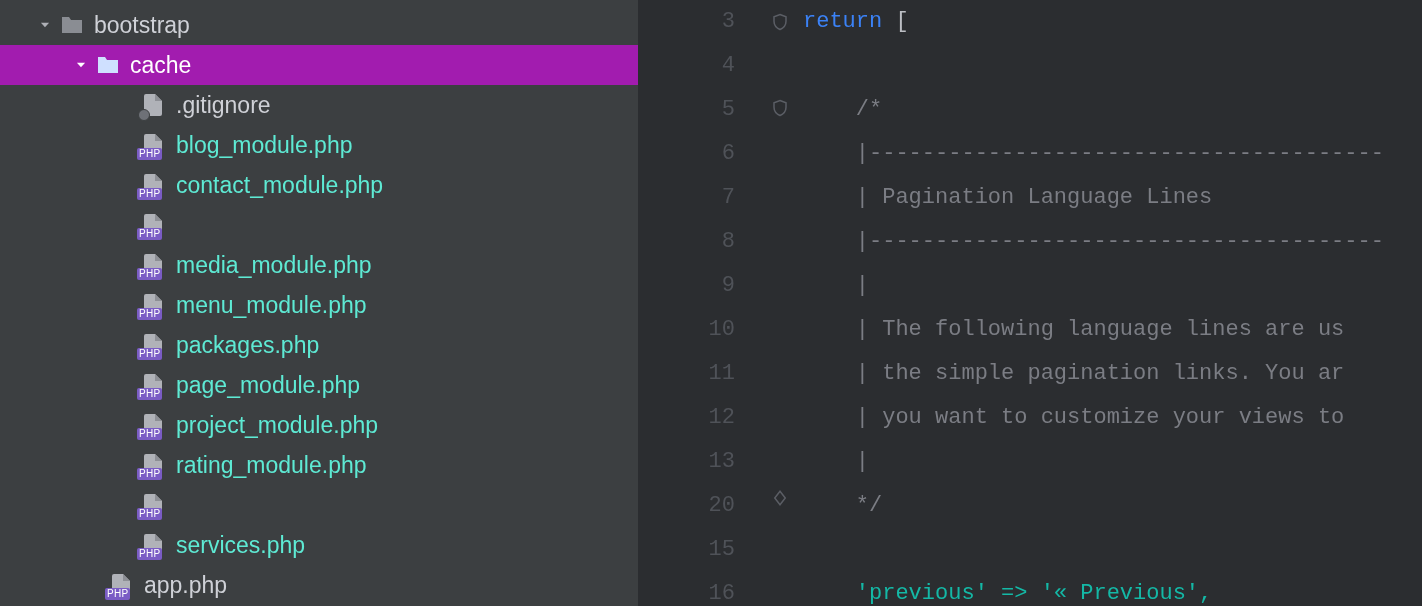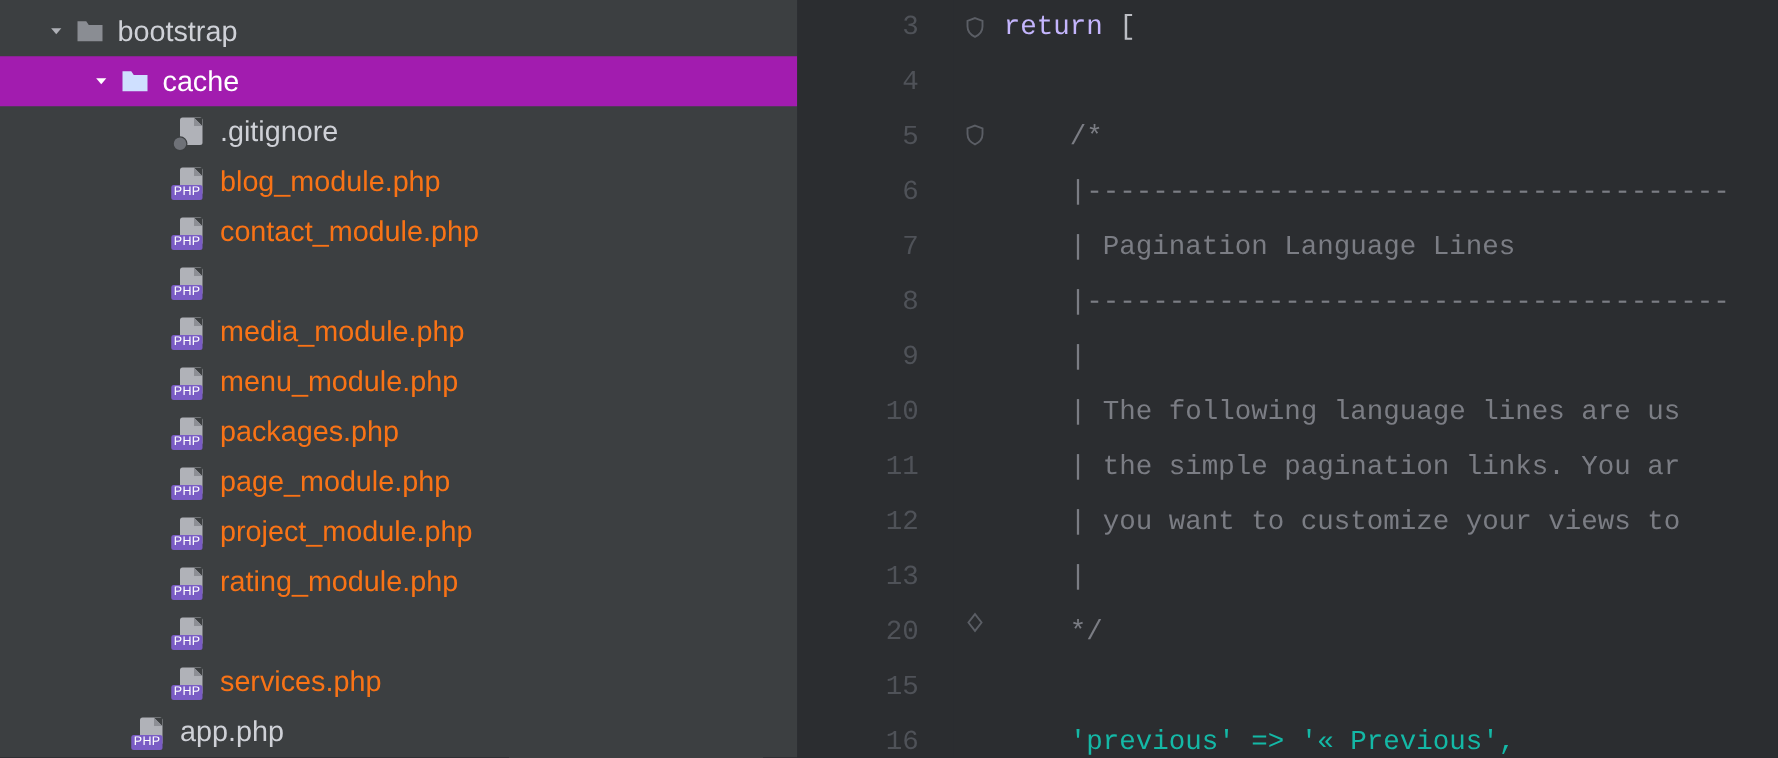--- a/index.html
+++ b/index.html
@@ -79,21 +79,21 @@
       border-radius:2px;
       line-height:12px;
       background:#7a5cc5; color:#fff;
     }
     .file-icon .overlay-circle {
       position:absolute; bottom:-3px; left:-2px;
       width:12px; height:12px; border-radius:50%;
       background:#6e7177; border:1px solid #3c3f41;
     }
     .row-label { white-space: nowrap; }
-    .fc-added { color: #f97316; } 
+    .fc-added { color: #5eead4; } 
     .fc-normal { color: #cfd1d7; }
     .tree-row.selected .row-label { color:#ffffff; }
 
     
     .editor {
       flex: 1;
       height: 100%;
       display: flex;
       background: #2b2d30;
       font-family: Menlo, Consolas, "Liberation Mono", monospace;
@@ -116,21 +116,21 @@
     }
     .marks .m-line { height:44px; display:flex; align-items:center; justify-content:center; }
     .mark-icon { width:18px; height:20px; fill:#5b5e65; }
     .code {
       flex:1;
       overflow:hidden;
       color:#b0b2b8;
       padding-left: 6px;
     }
     .code .c-line { height:44px; white-space: pre; }
-    .tok-kw { color:#c4b5fd;text-align:center; } 
+    .tok-kw { color:#3b82f6;text-align:center; } 
     .tok-punc { color:#bcbec4; }
     .tok-cmt { color:#7b7d84; }
     .tok-str { color:#14b8a6; }
   </style>
 </head>
 <body>
 
 <div class="sidebar">
 
   <div class="tree-row">

